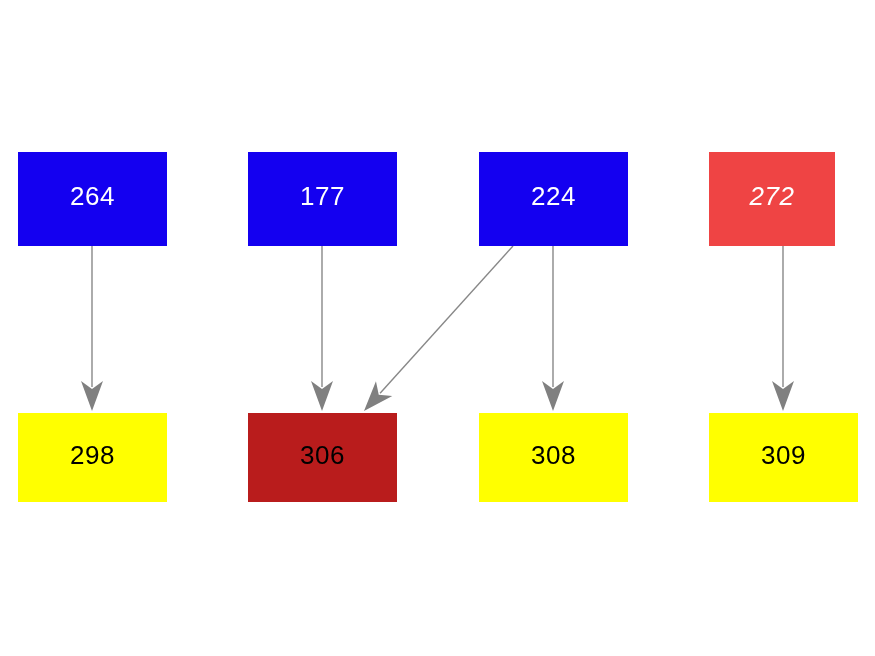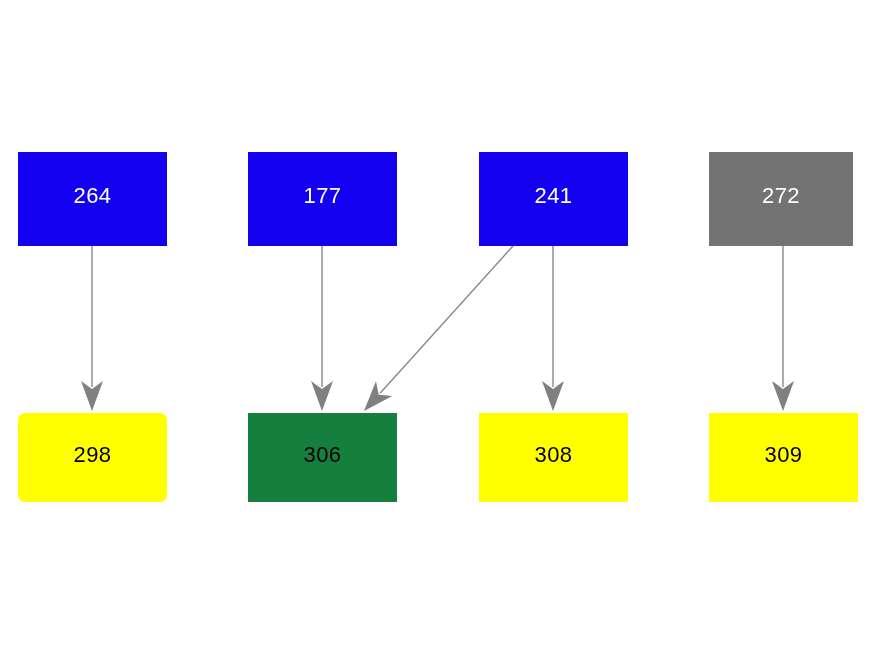--- a/index.html
+++ b/index.html
@@ -30,21 +30,21 @@
   }
   .node {
     position: absolute;
     box-sizing: border-box;
     display: flex;
     align-items: center;
     justify-content: center;
     line-height: 1;
   }
   .node-label {
-    font-size: 22px;
+    font-size: 26px;
     letter-spacing: 0.5px;
     position: relative;
     top: -3px;
     white-space: nowrap;
   }
   .node-source {
     background: #1400f0;
   }
   .node-source .node-label {
     color: #ffffff;
@@ -85,29 +85,29 @@
     </svg>
 
   <div id="node-layer">
       <div class="node node-source" style="left: 18px; top: 152px; width: 149px; height: 94px; background: rgb(20, 0, 240);">
         <span class="node-label" style="color: rgb(255, 255, 255);">264</span>
       </div>
       <div class="node node-source" style="left: 248px; top: 152px; width: 149px; height: 94px; background: rgb(20, 0, 240);">
         <span class="node-label" style="color: rgb(255, 255, 255);">177</span>
       </div>
       <div class="node node-source" style="left: 479px; top: 152px; width: 149px; height: 94px; background: rgb(20, 0, 240);">
-        <span class="node-label" style="color: rgb(255, 255, 255);">241</span>
+        <span class="node-label" style="color: rgb(255, 255, 255);">224</span>
       </div>
-      <div class="node node-source" style="left: 709px; top: 152px; width: 144px; height: 94px; background: #737373;">
+      <div class="node node-source" style="left: 709px; top: 152px; width: 126px; height: 94px; background: #ef4444; font-style: italic;">
         <span class="node-label" style="color: rgb(255, 255, 255);">272</span>
       </div>
-      <div class="node node-target" style="left: 18px; top: 413px; width: 149px; height: 89px; background: rgb(255, 255, 0); border-radius: 7px;">
+      <div class="node node-target" style="left: 18px; top: 413px; width: 149px; height: 89px; background: rgb(255, 255, 0);">
         <span class="node-label" style="color: rgb(0, 0, 0);">298</span>
       </div>
-      <div class="node node-target" style="left: 248px; top: 413px; width: 149px; height: 89px; background: #15803d;">
+      <div class="node node-target" style="left: 248px; top: 413px; width: 149px; height: 89px; background: #b91c1c;">
         <span class="node-label" style="color: rgb(0, 0, 0);">306</span>
       </div>
       <div class="node node-target" style="left: 479px; top: 413px; width: 149px; height: 89px; background: rgb(255, 255, 0); text-align: center;">
         <span class="node-label" style="color: rgb(0, 0, 0);">308</span>
       </div>
       <div class="node node-target" style="left: 709px; top: 413px; width: 149px; height: 89px; background: rgb(255, 255, 0);">
         <span class="node-label" style="color: rgb(0, 0, 0);">309</span>
       </div>
     </div>
 

